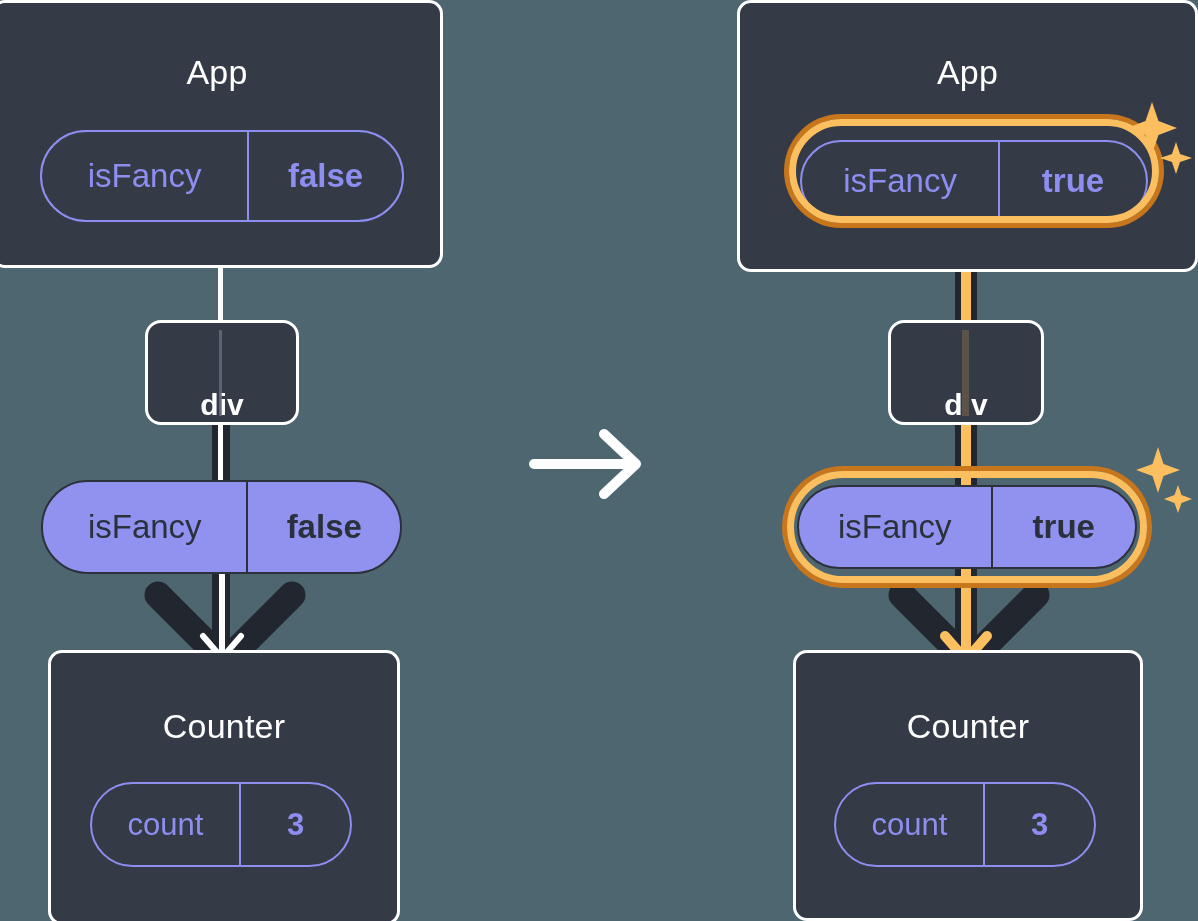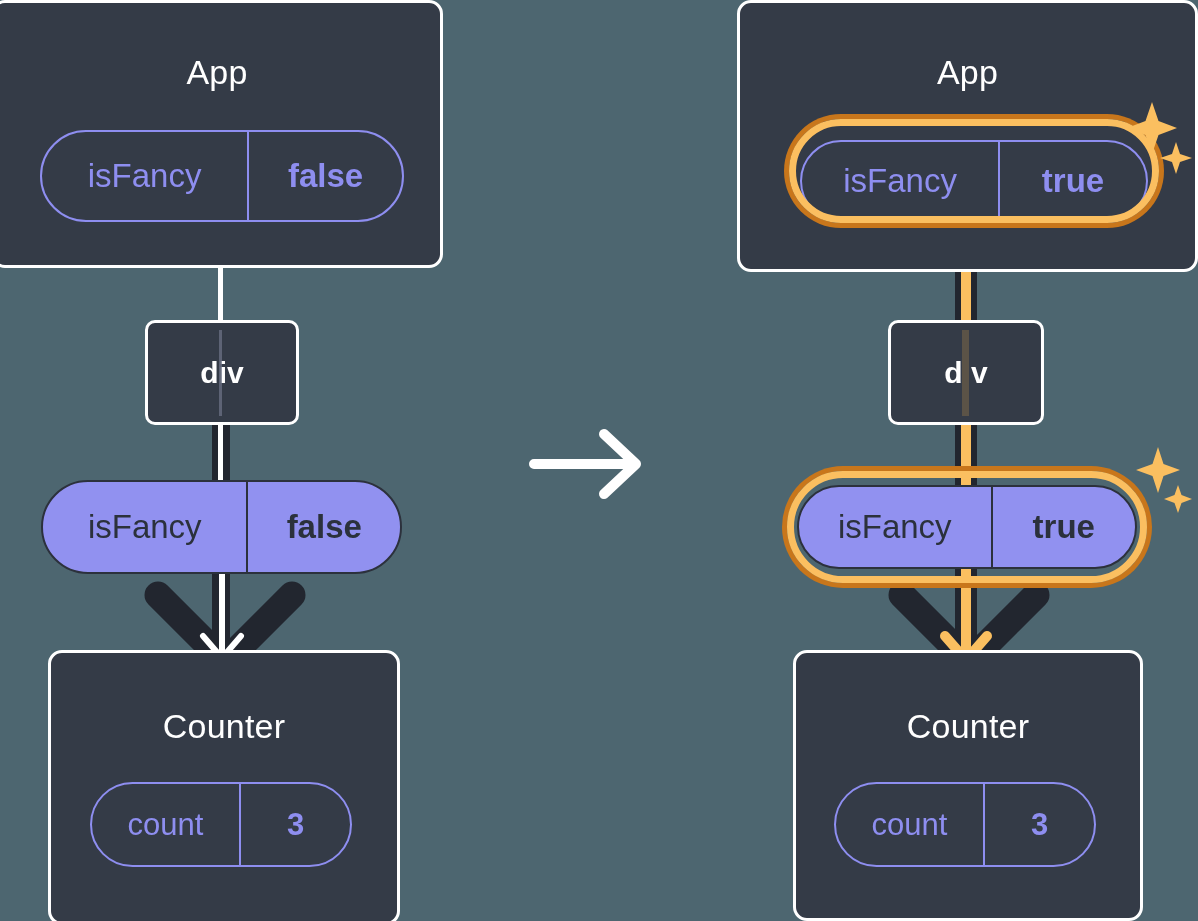--- a/index.html
+++ b/index.html
@@ -29,23 +29,23 @@
     color:#ffffff;
     font-size:34px;
     letter-spacing:.2px;
     font-weight:400;
     white-space:nowrap;
   }
   .div-card{
     position:absolute;
     background:#343b47;
     border:3px solid #ffffff;
-    border-radius:10px;
-    box-sizing:border-box;
-    display:flex;align-items:center;justify-content:center;
+    border-radius:16px;
+    box-sizing:border-box;
+    display:flex;align-items:flex-end;justify-content:center;
     color:#ffffff;font-size:30px;font-weight:700;
     z-index:7;
   }
 
   
   .pill{
     position:absolute;
     box-sizing:border-box;
     display:flex;align-items:stretch;
     border-radius:999px;

